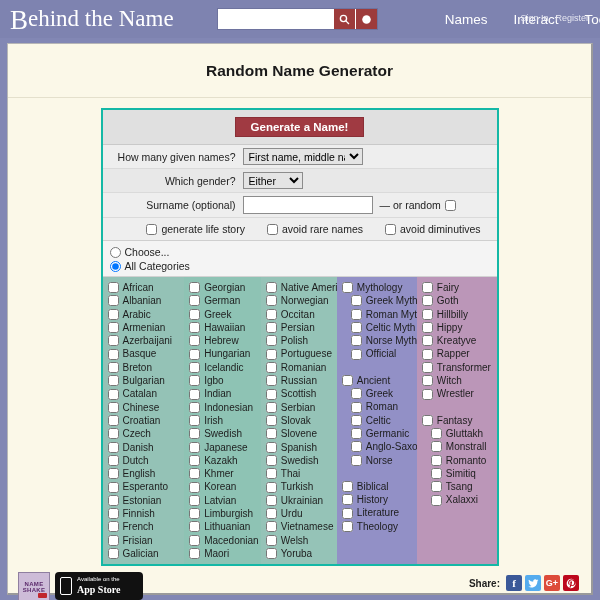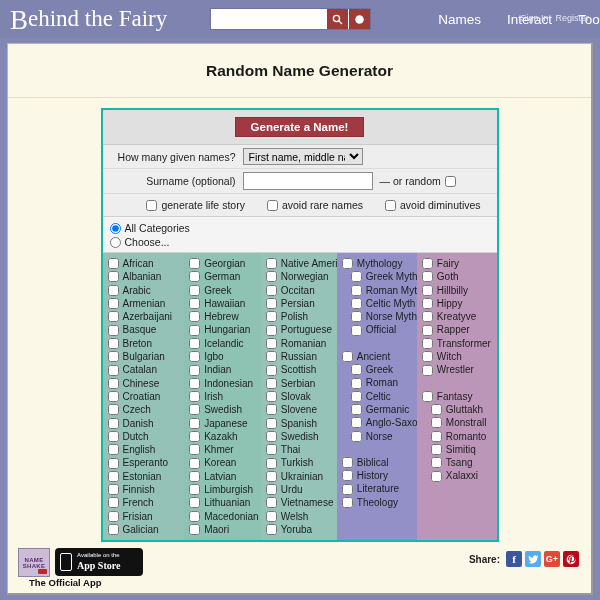--- a/index.html
+++ b/index.html
@@ -321,21 +321,21 @@
   .s-tw { background: #55acee; font-size: 10px; }
   .s-gp { background: #dd4b39; font-size: 9px; font-family:"Liberation Sans",sans-serif; }
   .s-pi { background: #bd081c; }
 </style>
 </head>
 <body>
 
 <div class="topbar">
   <div class="logo">
     <span class="bigB">B</span>
-      <span>ehind the Fairy</span>
+      <span>ehind the Name</span>
   </div>
 
   <div class="searchwrap">
     <input type="text" placeholder="" style="">
     <div class="sbtn first">
       <svg width="11" height="11" viewBox="0 0 16 16" fill="none" stroke="#fff" stroke-width="2">
         <circle cx="6.5" cy="6.5" r="4.5"></circle>
           <line x1="10" y1="10" x2="14.5" y2="14.5"></line>
       </svg>
     </div>
@@ -369,20 +369,26 @@
       <button class="genbtn">Generate a Name!</button>
     </div>
 
     <div class="frow">
       <div class="flabel">How many given names?</div>
       <select class="fsel" style="width:120px">
         <option>First name, middle name</option>
       </select>
     </div>
 
+    <div class="frow alt">
+      <div class="flabel">Which gender?</div>
+      <select class="fsel" style="width:60px">
+        <option>Either</option>
+      </select>
+    </div>
 
     <div class="frow">
       <div class="flabel">Surname (optional)</div>
       <input type="text" class="ftext" value="" style="">
       <span class="ortext">— or random</span>
       <input type="checkbox" style="margin-left: 4px;">
     </div>
 
     <div class="optsrow">
       <label>
@@ -394,26 +400,26 @@
         <span>avoid rare names</span>
       </label>
       <label>
         <input type="checkbox" style="">
         <span>avoid diminutives</span>
       </label>
     </div>
 
     <div class="catchoice">
       <div>
+        <input type="radio" name="catmode" style="">
+        <span>Choose...</span>
+      </div>
+      <div>
         <input type="radio" name="catmode" checked="" style="">
         <span>All Categories</span>
-      </div>
-      <div>
-        <input type="radio" name="catmode" style="">
-        <span>Choose...</span>
       </div>
     </div>
 
     <div class="cols">
       <div class="col col1">
           <label class="cb">
             <input type="checkbox" style="">
             <span>African</span>
           </label>
           <label class="cb">

